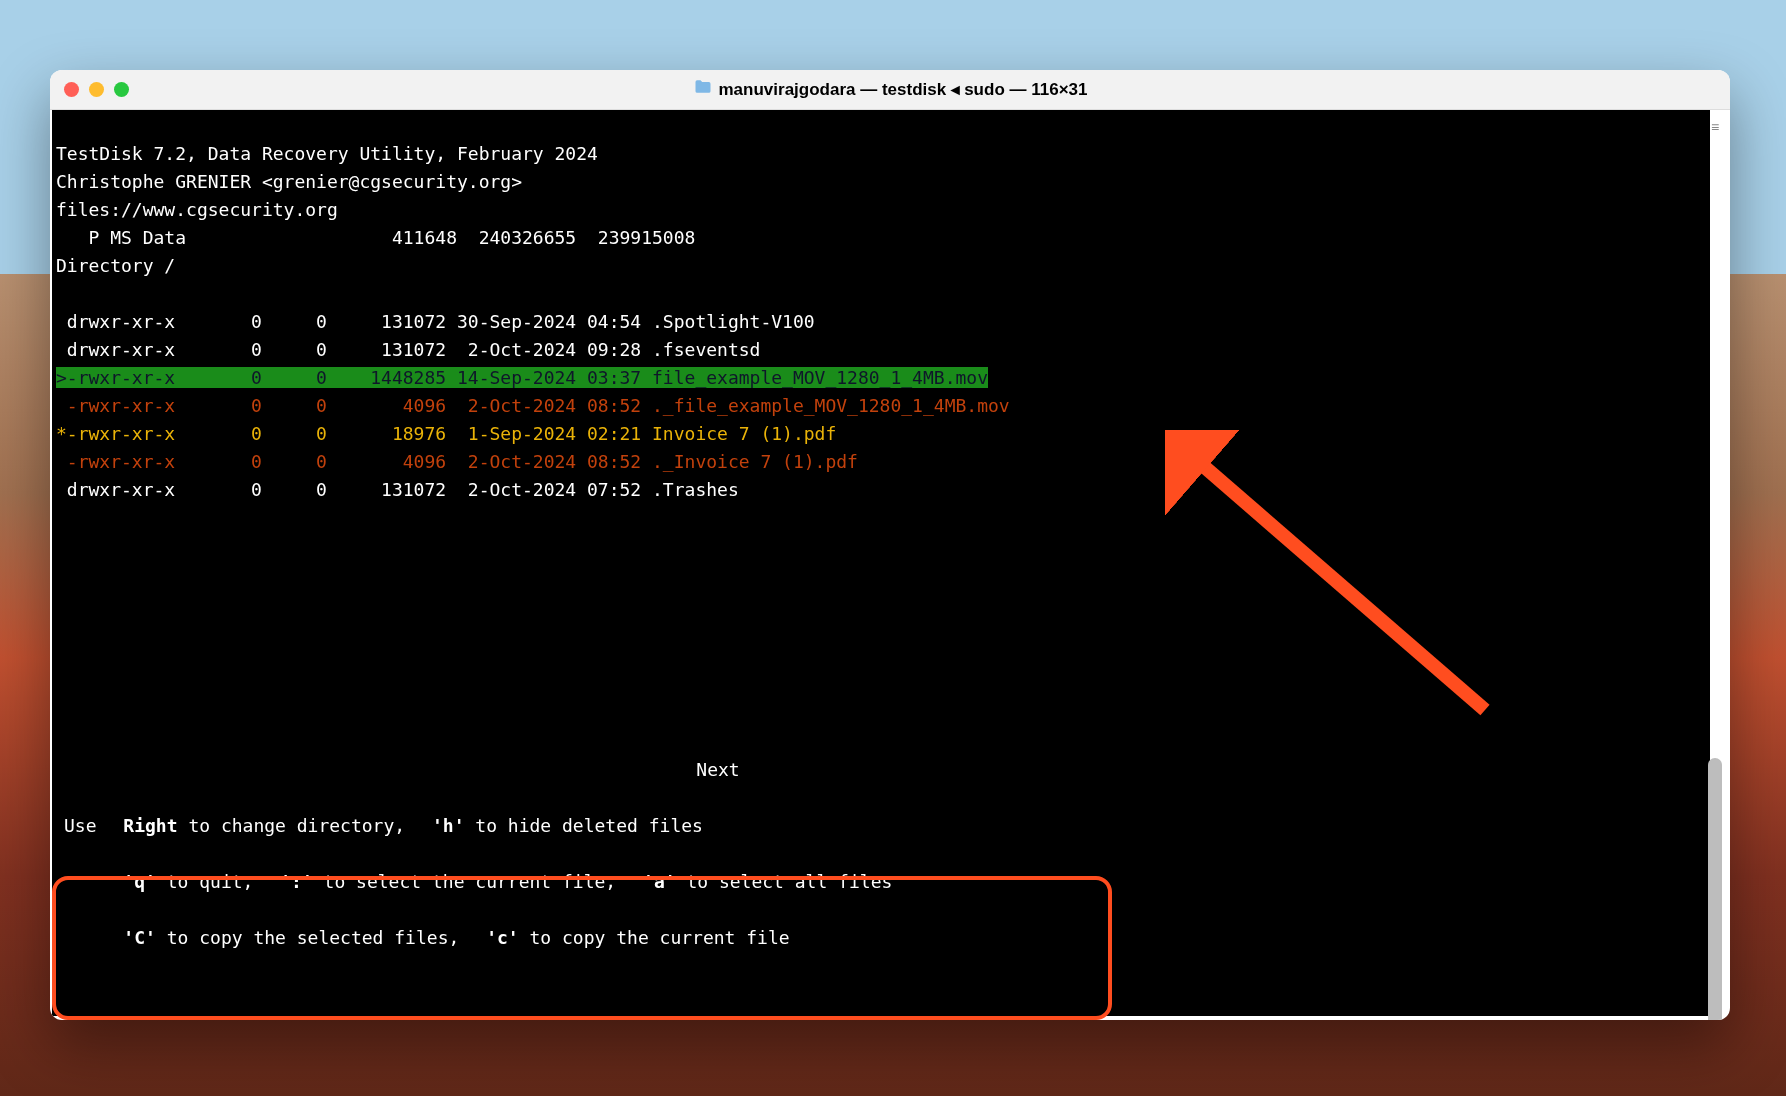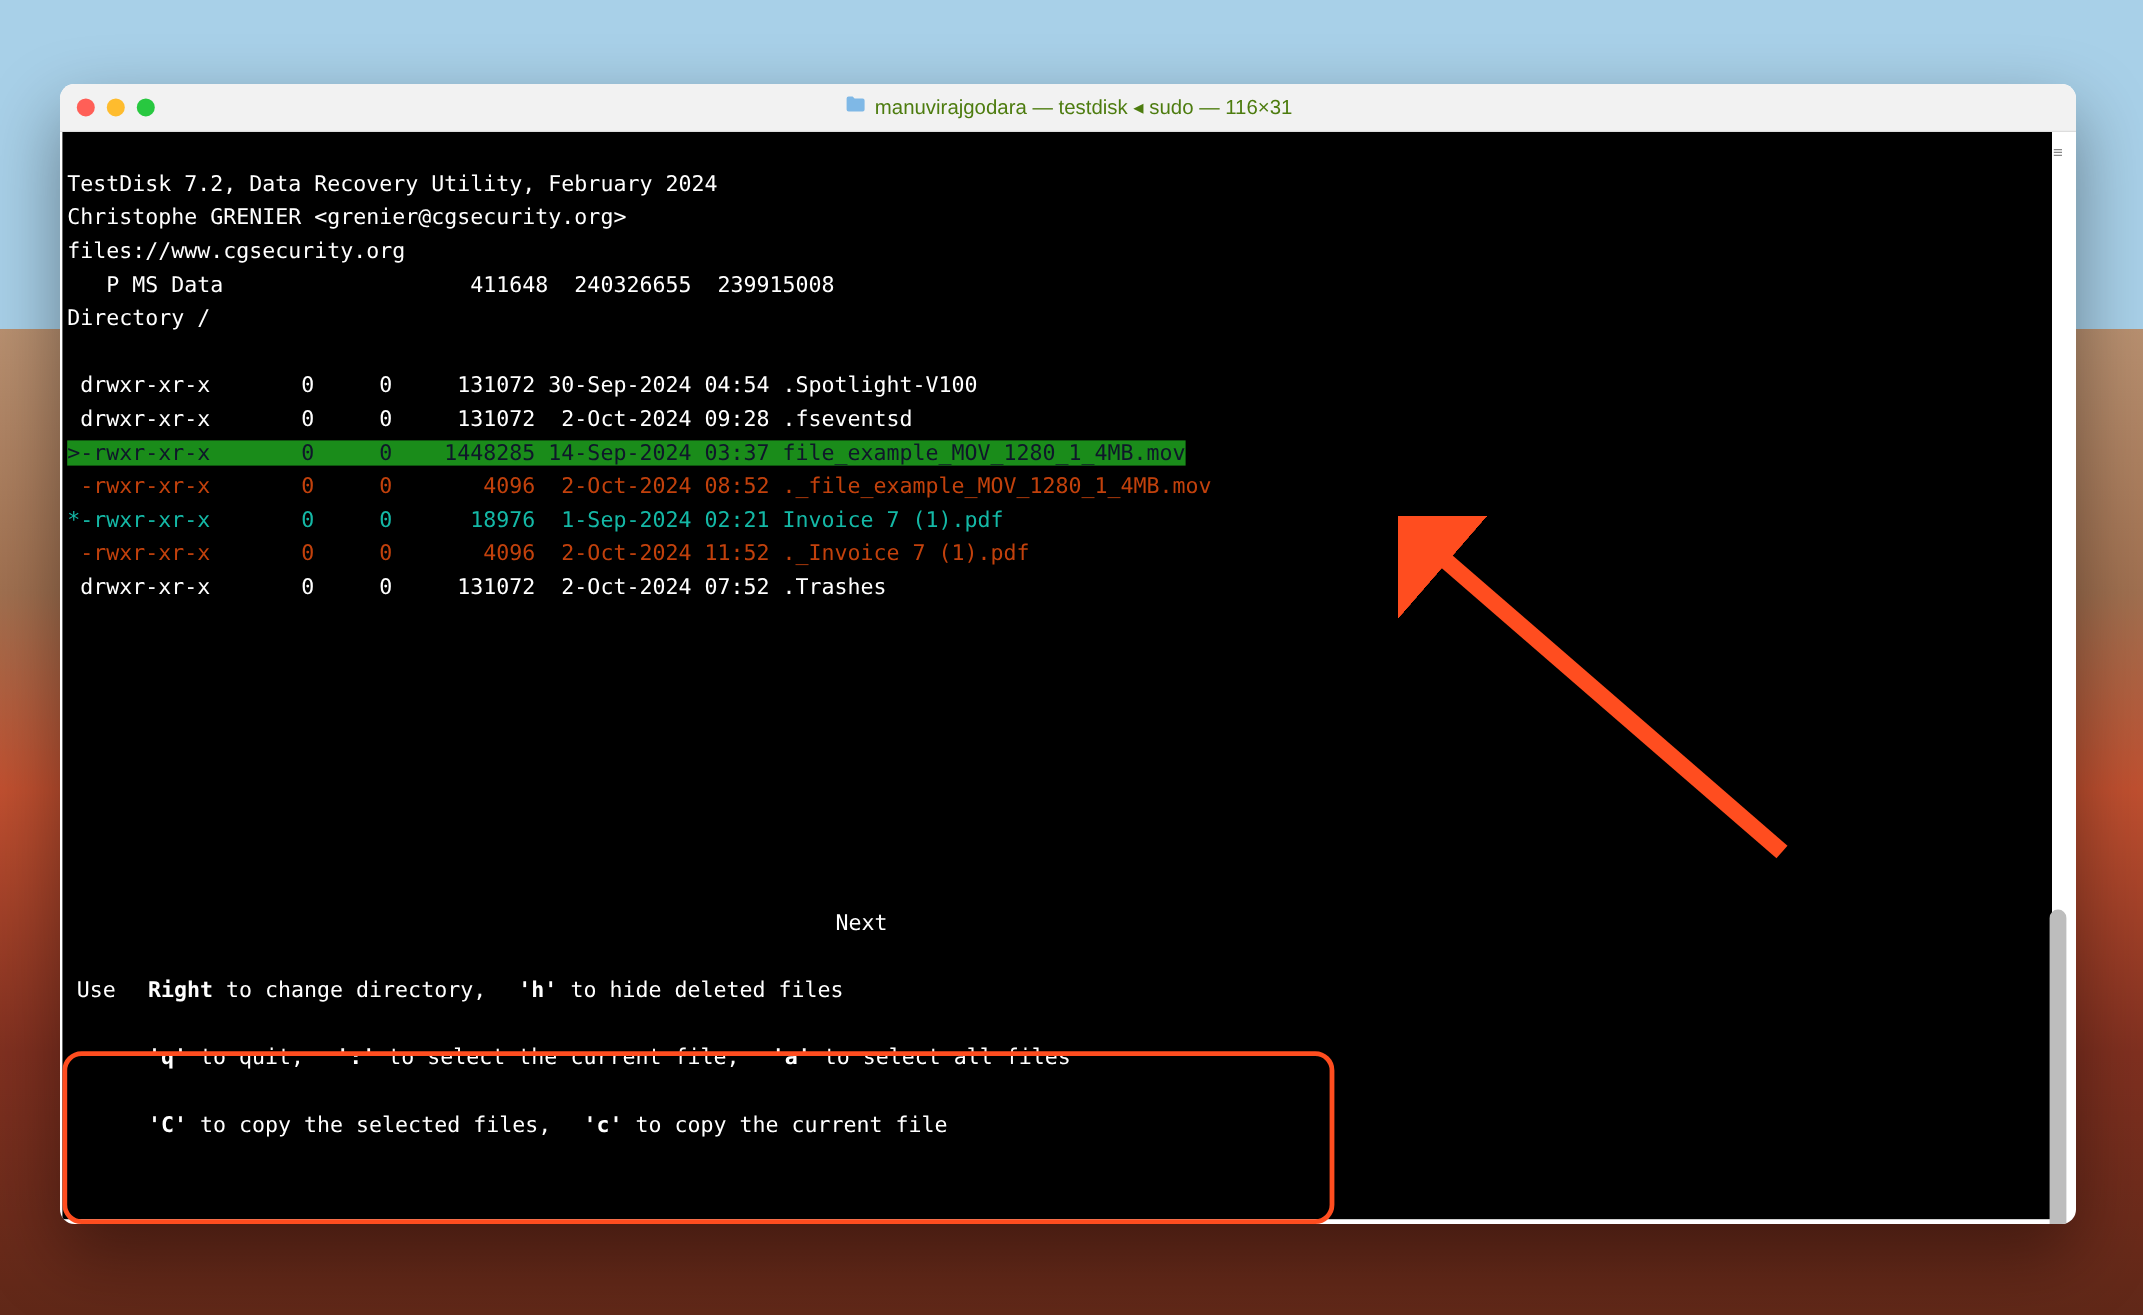--- a/index.html
+++ b/index.html
@@ -49,42 +49,42 @@
     .tl.green  { background: #28c840; }
 
     .title-wrap {
       position: absolute;
       left: 0; right: 0;
       display: flex;
       justify-content: center;
       align-items: center;
       gap: 6px;
       font-size: 17px;
-      font-weight: 400;
-      color: #4d7c0f;
+      font-weight: 700;
+      color: #000000;
       pointer-events: none;
     }
     .folder-icon svg { width: 20px; height: 20px; }
 
     .terminal-body {
       flex: 1;
       background: #000;
       color: #fff;
       font-family: "SF Mono", Menlo, Consolas, monospace;
       font-size: 18px;
       line-height: 28px;
       padding: 2px 4px;
       white-space: pre;
       position: relative;
       margin: 0 20px 4px 2px;
     }
 
     .row { display: inline; margin-top: 12px; }
     .red   { color: #c2410c; }
-    .green { color: #14b8a6; }
+    .green { color: #eab308; }
     .sel   { background: #1a8c1a; color: #0f172a; }
 
     .instructions {
       position: absolute;
       left: 2px;
       bottom: 2px;
       width: 1058px;
       padding: 8px 10px 6px 10px;
     }
     .instructions .center { text-align: center; padding-left: 270px;}
@@ -164,21 +164,21 @@
 <span>Christophe GRENIER &lt;grenier@cgsecurity.org&gt;</span>
 <span>files://www.cgsecurity.org</span>
 <span>   P MS Data                   411648  240326655  239915008</span>
 <span>Directory /</span>
 
 <span id="file-rows"><span class="row "> drwxr-xr-x       0     0     131072 30-Sep-2024 04:54 .Spotlight-V100</span>
 <span class="row "> drwxr-xr-x       0     0     131072  2-Oct-2024 09:28 .fseventsd</span>
 <span class="row sel">&gt;-rwxr-xr-x       0     0    1448285 14-Sep-2024 03:37 file_example_MOV_1280_1_4MB.mov</span>
 <span class="row red"> -rwxr-xr-x       0     0       4096  2-Oct-2024 08:52 ._file_example_MOV_1280_1_4MB.mov</span>
 <span class="row green">*-rwxr-xr-x       0     0      18976  1-Sep-2024 02:21 Invoice 7 (1).pdf</span>
-<span class="row red"> -rwxr-xr-x       0     0       4096  2-Oct-2024 11:52 ._Invoice 7 (1).pdf</span>
+<span class="row red"> -rwxr-xr-x       0     0       4096  2-Oct-2024 08:52 ._Invoice 7 (1).pdf</span>
 <span class="row "> drwxr-xr-x       0     0     131072  2-Oct-2024 07:52 .Trashes</span></span>
     <div class="instructions">
 <div class="center">Next</div>
 <div><span>Use </span><b>Right</b><span> to change directory, </span><b>'h'</b><span> to hide deleted files</span></div>
 <div><span>    </span><b>'q'</b><span> to quit, </span><b>':'</b><span> to select the current file, </span><b>'a'</b><span> to select all files</span></div>
 <div><span>    </span><b>'C'</b><span> to copy the selected files, </span><b>'c'</b><span> to copy the current file</span></div>
     </div>
   </div>
 
   <div class="scrollbar">

